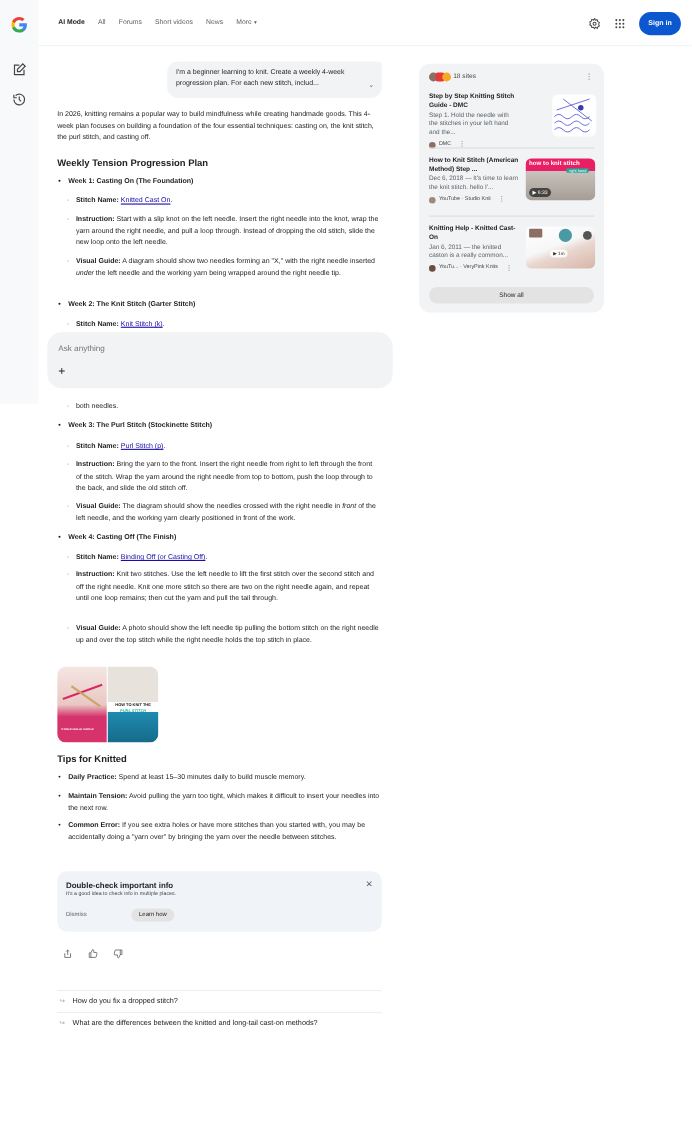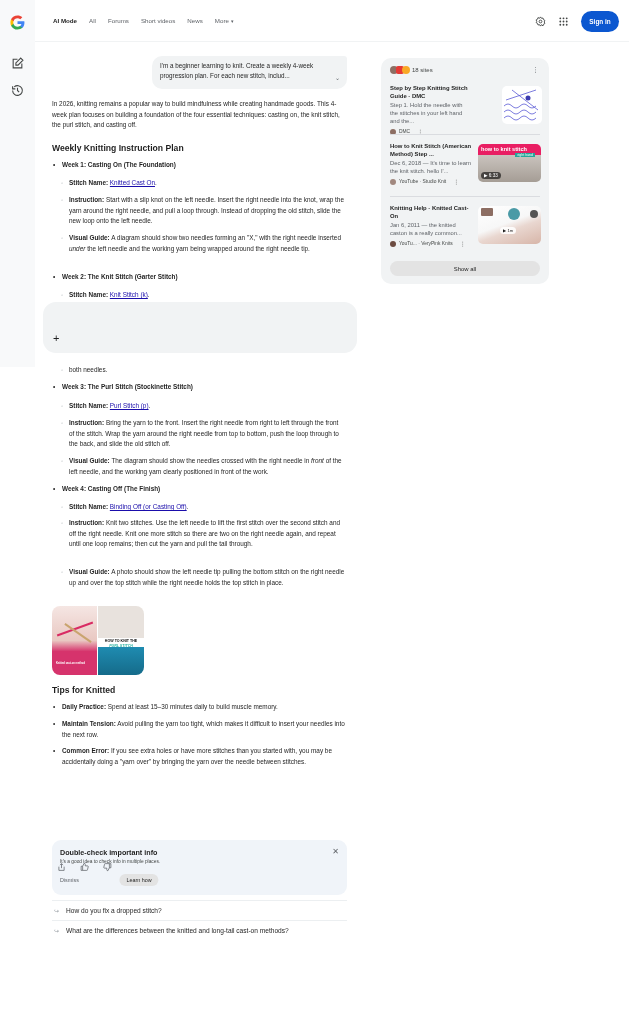--- a/index.html
+++ b/index.html
@@ -45,21 +45,21 @@
   .img-pair { position: absolute; left: 52px; top: 606px; width: 92px; height: 69px; border-radius: 8px; overflow: hidden; display: flex; gap: 1px; cursor: pointer; }
   .img-l { width: 45px; height: 100%; background: linear-gradient(180deg, #f5e6e3 0%, #e9c8c2 50%, #d6336c 66%, #d6336c 100%); position: relative; }
   .img-l .yarn { position: absolute; left: 4px; top: 22px; width: 38px; height: 2px; background: #d92b63; transform: rotate(-20deg); }
   .img-l .needle { position: absolute; left: 10px; top: 26px; width: 32px; height: 2px; background: #c9a46e; transform: rotate(35deg); }
   .img-l .cap { position: absolute; left: 4px; bottom: 10px; width: 38px; font-size: 2.6px; color: #fff; font-weight: bold; }
   .img-r { width: 46px; height: 100%; background: linear-gradient(180deg, #e8e2dd 0%, #e8e2dd 47%, #ffffff 47%, #ffffff 60%, #1f8bb0 60%, #156b8a 100%); position: relative; }
   .img-r .t1 { position: absolute; left: 2px; top: 33px; font-size: 3.6px; font-weight: bold; color: #111; width: 42px; text-align: center; }
   .img-r .t2 { position: absolute; left: 2px; top: 38px; font-size: 3.6px; font-weight: bold; color: #2bb3a3; width: 42px; text-align: center; font-style: italic; }
 
   
-  .dc-card { position: absolute; left: 52px; top: 840px; width: 295px; height: 55px; background: #f0f4f9; border-radius: 9px; text-align: center; }
+  .dc-card { position: absolute; left: 52px; top: 792px; width: 295px; height: 55px; background: #f0f4f9; border-radius: 9px; text-align: center; }
   .dc-title { position: absolute; left: 8px; top: 8px; font-size: 7.2px; font-weight: bold; color: #1f1f1f; }
   .dc-sub { position: absolute; left: 8px; top: 19px; font-size: 4.8px; color: #444746; }
   .dc-close { position: absolute; right: 8px; top: 7px; font-size: 8px; color: #5f6368; cursor: pointer; }
   .dc-dismiss { position: absolute; left: 8px; top: 37px; font-size: 5.4px; color: #5f6368; cursor: pointer; }
   .dc-learn { position: absolute; left: 87px; top: 34px; transform: translateX(-50%); background: #e3e3e3; border-radius: 8px; padding: 3px 7px; font-size: 5.4px; color: #1f1f1f; cursor: pointer; white-space: nowrap; }
 
   .actions { position: absolute; left: 57px; top: 862px; display: flex; gap: 14px; }
   .act { width: 9px; height: 10px; color: #5f6368; cursor: pointer; }
 
   .followups { position: absolute; left: 52px; top: 900px; width: 295px; }
@@ -133,21 +133,21 @@
 </div>
 
 <div class="main">
   <div class="user-bubble">
     <span>I'm a beginner learning to knit. Create a weekly 4-week progression plan. For each new stitch, includ...</span>
     <span class="chev">⌄</span>
   </div>
 
   <p class="p intro">In 2026, knitting remains a popular way to build mindfulness while creating handmade goods. This 4-week plan focuses on building a foundation of the four essential techniques: casting on, the knit stitch, the purl stitch, and casting off.</p>
 
-  <h2 class="h" style="left:0; top:87px;">Weekly Knitting Instruction Plan</h2>
+  <h2 class="h" style="left:0; top:87px;">Weekly Tension Progression Plan</h2>
 
   <div class="li-week" style="top:105px;">Week 1: Casting On (The Foundation)</div>
   <div class="sub" style="top:122px;"><b>Stitch Name:</b> <span class="link">Knitted Cast On</span>.</div>
   <div class="sub" style="top:139px;"><b>Instruction:</b> <span>Start with a slip knot on the left needle. Insert the right needle into the knot, wrap the yarn around the right needle, and pull a loop through. Instead of dropping the old stitch, slide the new loop onto the left needle.</span></div>
   <div class="sub" style="top:177px;"><b>Visual Guide:</b> <span>A diagram should show two needles forming an "X," with the right needle inserted </span><i>under</i><span> the left needle and the working yarn being wrapped around the right needle tip.</span></div>
 
   <div class="li-week" style="top:217px;">Week 2: The Knit Stitch (Garter Stitch)</div>
   <div class="sub" style="top:234px;"><b>Stitch Name:</b> <span class="link">Knit Stitch (k)</span>.</div>
 
   <div class="sub" style="top:309px; padding-left:8px;">both needles.</div>
@@ -162,20 +162,21 @@
   <div class="sub" style="top:462px;"><b>Instruction:</b> <span>Knit two stitches. Use the left needle to lift the first stitch over the second stitch and off the right needle. Knit one more stitch so there are two on the right needle again, and repeat until one loop remains; then cut the yarn and pull the tail through.</span></div>
   <div class="sub" style="top:511px;"><b>Visual Guide:</b> <span>A photo should show the left needle tip pulling the bottom stitch on the right needle up and over the top stitch while the right needle holds the top stitch in place.</span></div>
 
   <h2 class="h" style="left:0; top:629px;">Tips for Knitted</h2>
   <div class="li-week" style="top:647px; font-weight:normal; width:294px;"><b>Daily Practice:</b><span> Spend at least 15–30 minutes daily to build muscle memory.</span></div>
   <div class="li-week" style="top:663px; font-weight:normal; width:294px; line-height:10.5px;"><b>Maintain Tension:</b><span> Avoid pulling the yarn too tight, which makes it difficult to insert your needles into the next row.</span></div>
   <div class="li-week" style="top:690px; font-weight:normal; width:296px; line-height:10.5px;"><b>Common Error:</b><span> If you see extra holes or have more stitches than you started with, you may be accidentally doing a "yarn over" by bringing the yarn over the needle between stitches.</span></div>
 </div>
 
 <div class="askbar">
+  <input class="ask-input" type="text" placeholder="Ask anything" style="">
   <span class="ask-plus">+</span>
 </div>
 
 <div class="img-pair">
   <div class="img-l">
     <div class="yarn"></div>
     <div class="needle"></div>
     <div class="cap">Knitted cast-on method</div>
   </div>
   <div class="img-r">

